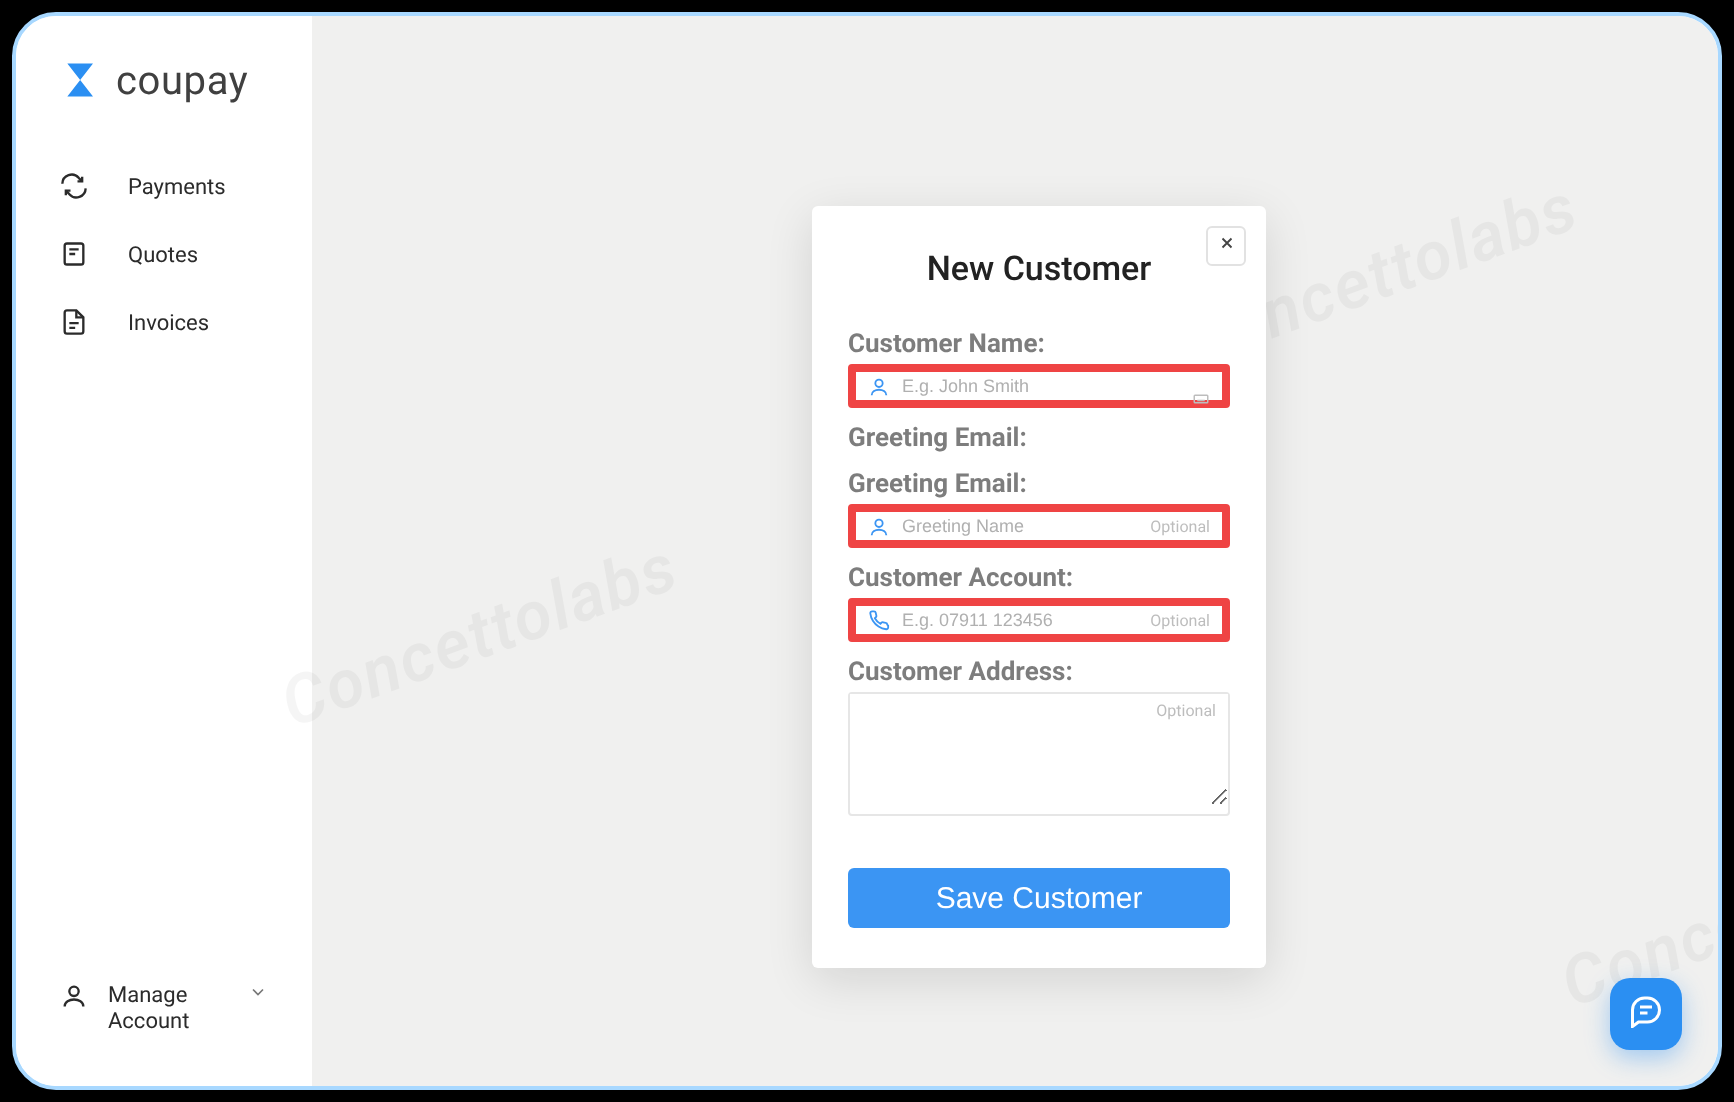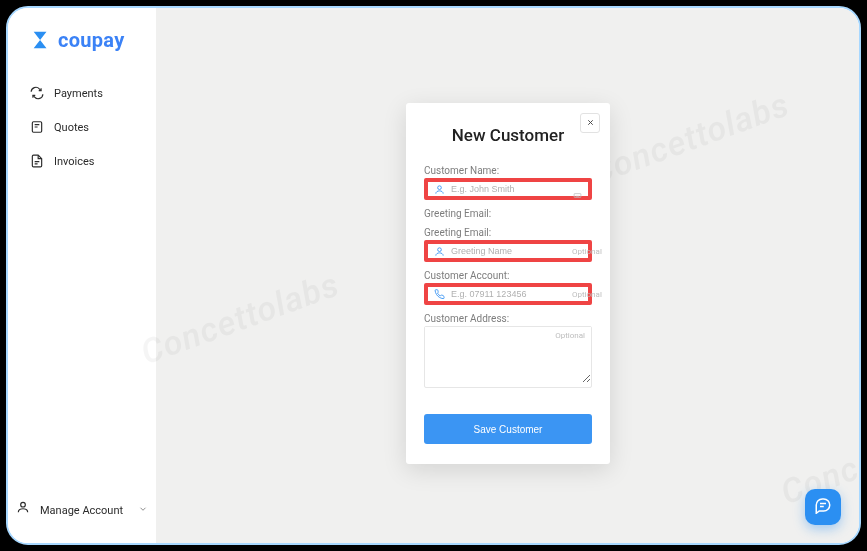--- a/index.html
+++ b/index.html
@@ -9,82 +9,82 @@
     width: 855px; height: 539px; background: #fff; border: 2px solid #a8d8ff;
     border-radius: 22px; position: relative; overflow: hidden; display: flex;
   }
   
   .sidebar {
     width: 148px; height: 100%; background: #fff; display: flex; flex-direction: column;
     padding: 20px 0 14px 0;
   }
   .logo { display: flex; align-items: center; gap: 6px; padding: 0 22px 18px 22px; }
   .logo-mark { width: 22px; height: 22px; }
-  .logo-text { color: #3b82f6; font-weight: 700; font-size: 20px; letter-spacing: 0.3px; }
+  .logo-text { color: #404040; font-weight: 400; font-size: 20px; letter-spacing: 0.3px; }
   .nav { display: flex; flex-direction: column; gap: 0; padding-top: 6px; }
   .nav-item {
-    display: flex; align-items: center; gap: 10px; padding: 10px 22px;
+    display: flex; align-items: center; gap: 20px; padding: 10px 22px;
     font-size: 11px; color: #2b2b2b; cursor: pointer;
   }
   .nav-item .icon { width: 14px; height: 14px; display: inline-flex; color: #2b2b2b; }
   .nav-item .chev { margin-left: auto; color: #777; }
   .sidebar-spacer { flex: 1; }
   .manage {
-    display: flex; align-items: flex-end; gap: 10px; padding: 12px 8px; font-size: 11px;
+    display: flex; align-items: flex-start; gap: 10px; padding: 12px 22px; font-size: 11px;
     color: #2b2b2b; cursor: pointer;
   }
   .manage .chev { margin-left: auto; color: #777; }
 
   
   .main { flex: 1; background: #f0f0ef; position: relative; }
   
   .wm {
     position: absolute; color: rgba(0,0,0,0.04); font-size: 34px; font-weight: 600;
     transform: rotate(-20deg); user-select: none; pointer-events: none;
     font-style: italic; letter-spacing: 1px;
   }
   .wm1 { top: 110px; left: 430px; }
   .wm2 { top: 290px; left: -20px; }
   .wm3 { top: 430px; left: 620px; }
 
   
   .card {
-    position: absolute; left: 250px; top: 95px; width: 204px;
+    position: absolute; left: 250px; top: 95px; width: 227px;
     background: #fff; box-shadow: 0 6px 24px rgba(0,0,0,0.12);
     border-radius: 3px; padding: 16px 18px 20px 18px;
   }
   .card .close {
     position: absolute; right: 10px; top: 10px; width: 20px; height: 20px;
     border: 1px solid #e2e2e2; border-radius: 3px; background: #fff;
     display: flex; align-items: center; justify-content: center; cursor: pointer;
     color: #444; font-size: 11px;
   }
   .card h2 { font-size: 17px; font-weight: 500; color: #222; text-align: center; margin: 6px 0 20px 0; }
   .field { margin-bottom: 8px; }
-  .flabel { font-size: 10px; color: #7d7d7d; margin-bottom: 2px; display: block; }
+  .flabel { font-size: 13px; color: #7d7d7d; margin-bottom: 2px; display: block; font-weight: bold; }
   .inwrap {
     display: flex; align-items: center; border: 4px solid #ef4444; border-radius: 2px;
     height: 22px; padding: 0 6px; position: relative;
   }
   .inwrap .ficon { width: 11px; height: 11px; color: #3b95f3; flex: none; margin-right: 6px; display:inline-flex; }
   .inwrap input {
     border: none; outline: none; font-size: 9px; color: #333; flex: 1; background: transparent;
   }
   .inwrap input::placeholder { color: #b0b0b0; }
   .inwrap .suffix { font-size: 8px; color: #bdbdbd; flex: none; margin-left: 4px; }
   .inwrap .kb { width: 9px; height: 9px; color: #bdbdbd; flex:none; }
   .ta-wrap { border: 1px solid #e6e6e6; border-radius: 2px; position: relative; }
   .ta-wrap textarea {
     border: none; outline: none; width: 100%; height: 56px; resize: vertical;
     font-size: 9px; padding: 6px; font-family: inherit;
   }
   .ta-wrap .suffix { position: absolute; right: 6px; top: 4px; font-size: 8px; color: #bdbdbd; }
   .save-btn {
     width: 100%; background: #3b95f3; color: #fff; border: none; border-radius: 3px;
-    height: 30px; font-size: 10px; cursor: pointer; margin-top: 18px;
+    height: 30px; font-size: 15px; cursor: pointer; margin-top: 18px;
   }
 
   
   .fab {
     position: absolute; right: 18px; bottom: 18px; width: 36px; height: 36px;
     background: #2b8ff2; border-radius: 10px; display: flex; align-items: center;
     justify-content: center; color: #fff; cursor: pointer; box-shadow: 0 4px 12px rgba(43,143,242,0.4);
   }
   .fab svg { width: 18px; height: 18px; }
 </style>

